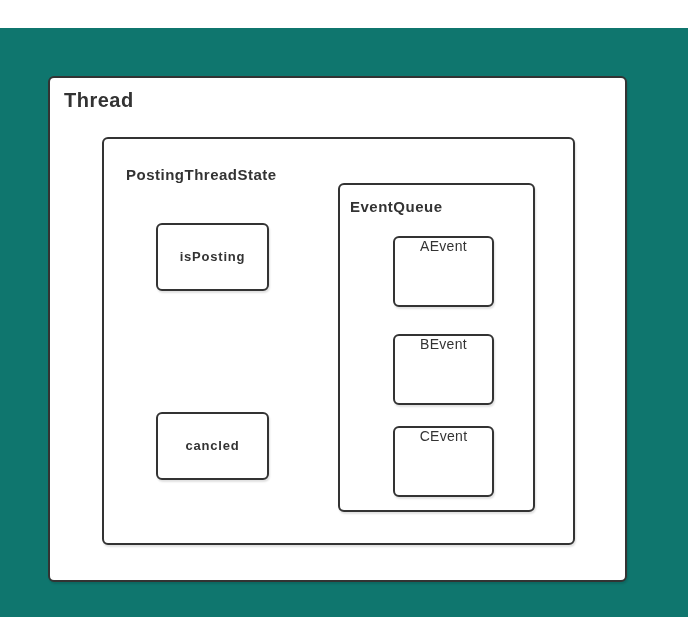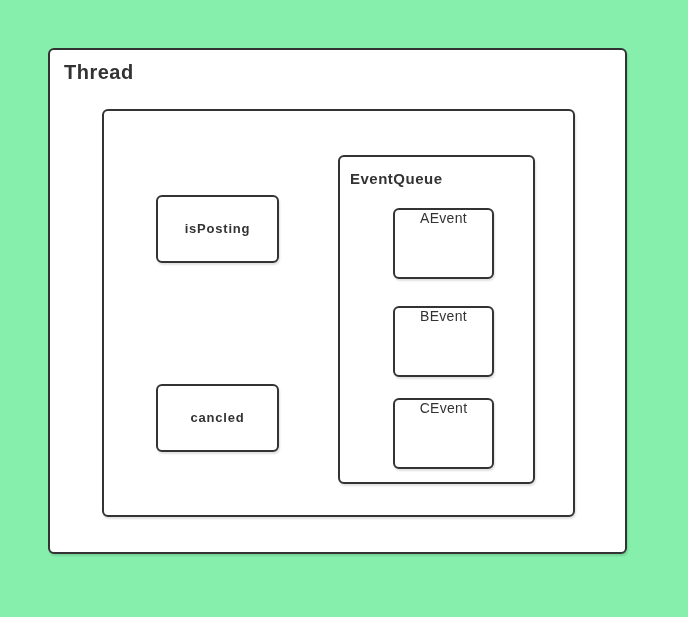--- a/index.html
+++ b/index.html
@@ -10,21 +10,22 @@
   body {
     width: 688px;
     height: 617px;
     position: relative;
     font-family: "Liberation Sans", sans-serif;
     color: #333333;
   }
   .canvas {
     position: absolute;
     inset: 0;
-    background: #86efac;
+    background: #0f766e;
+    margin-top: 28px;
   }
   .box {
     position: absolute;
     border: 2px solid #333333;
     border-radius: 6px;
     background: #ffffff;
     box-sizing: border-box;
     box-shadow: 1px 2px 2px rgba(0,0,0,0.12);
   }
   .box-label {
@@ -43,21 +44,21 @@
   }
   
   .thread-box   { left: 48px;  top: 48px;  width: 579px; height: 506px; }
   .thread-label { left: 14px;  top: 11px; }
   
   .pts-box      { left: 52px;  top: 59px;  width: 473px; height: 408px; }
   .pts-label    { left: 22px;  top: 27px; }
   
   .state-box {
     left: 52px;
-    width: 123px;
+    width: 113px;
     height: 68px;
     display: flex;
     align-items: center;
     justify-content: center;
     text-align: center;
   }
   .state-box span {
     display: block;
     width: 88px;
     font-size: 13px;
@@ -92,20 +93,21 @@
 </style>
 </head>
 <body>
 
 <div class="canvas">
 
   <div class="box thread-box">
     <div class="box-label label-lg thread-label">Thread</div>
 
     <div class="box pts-box">
+      <div class="box-label label-md pts-label">PostingThreadState</div>
 
       <div class="box state-box state-isposting">
         <span>isPosting</span>
       </div>
 
 
       <div class="box state-box state-cancled">
         <span>cancled</span>
       </div>
 

